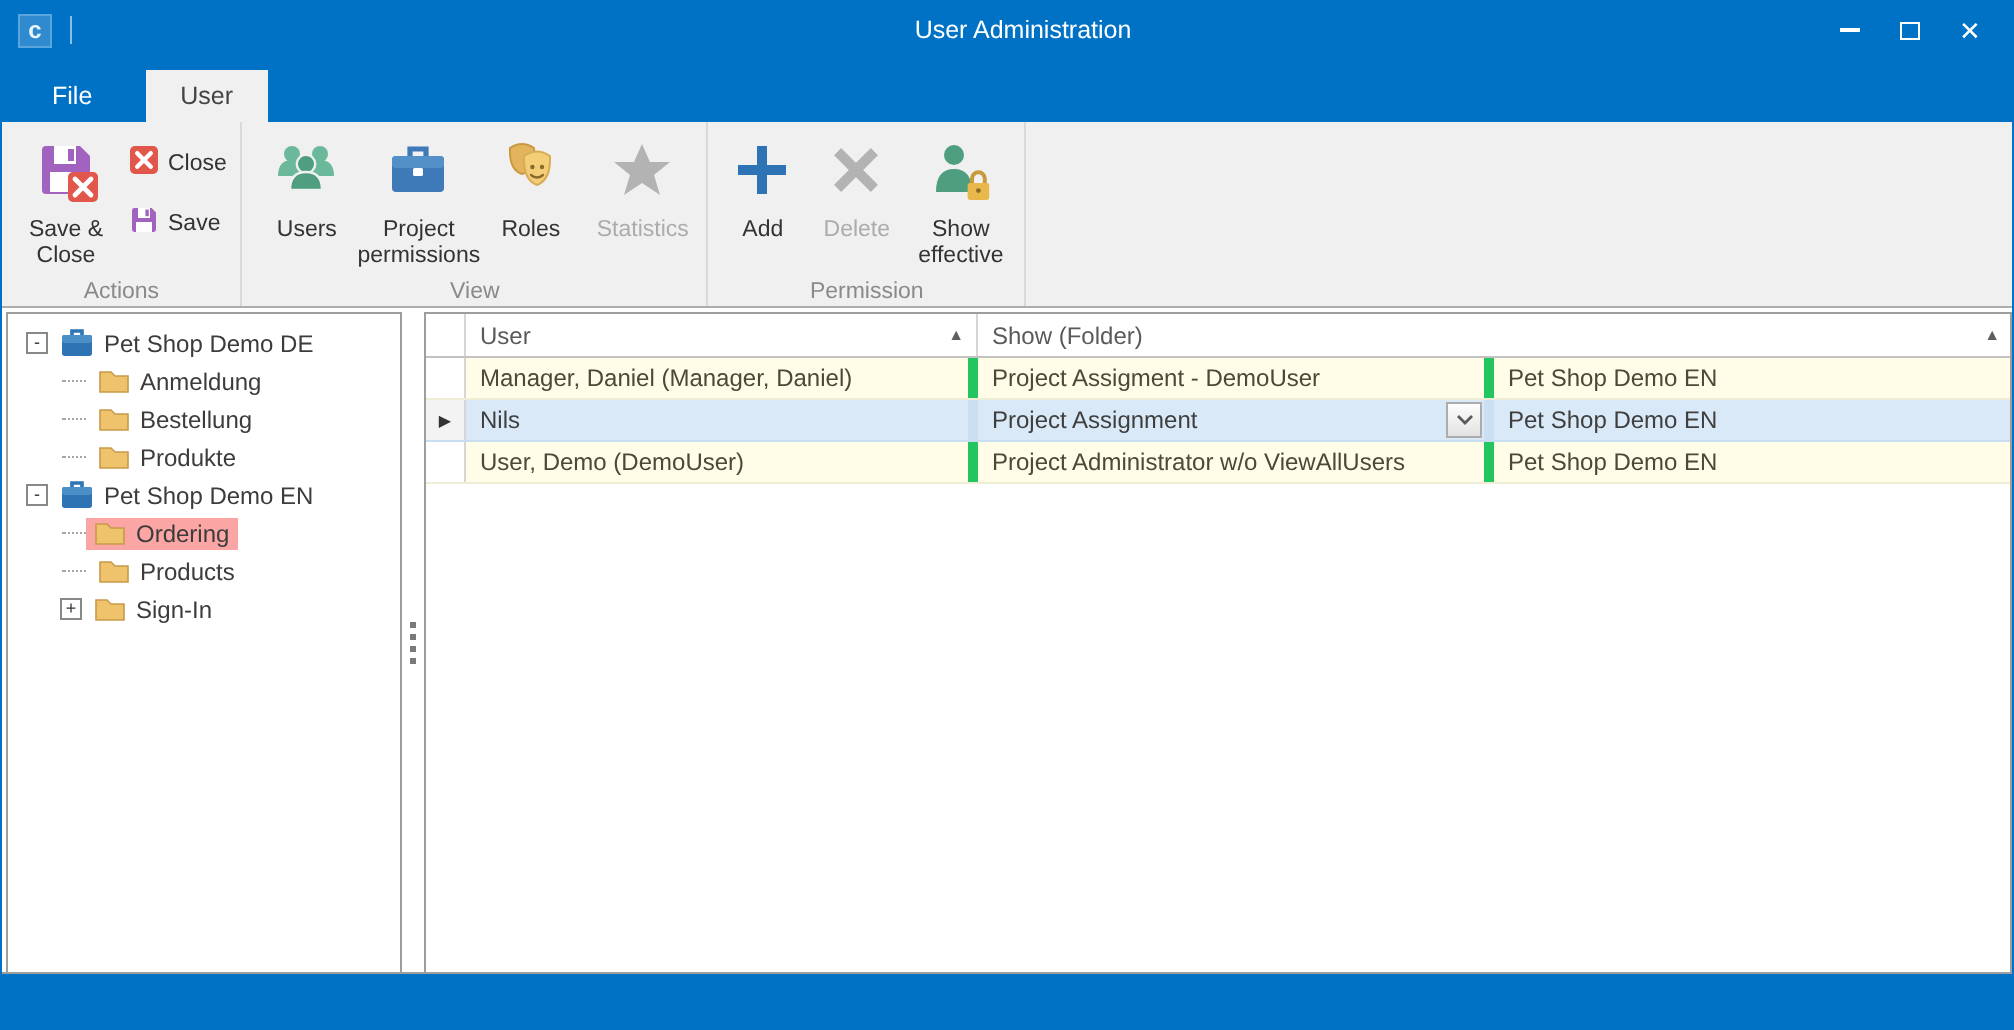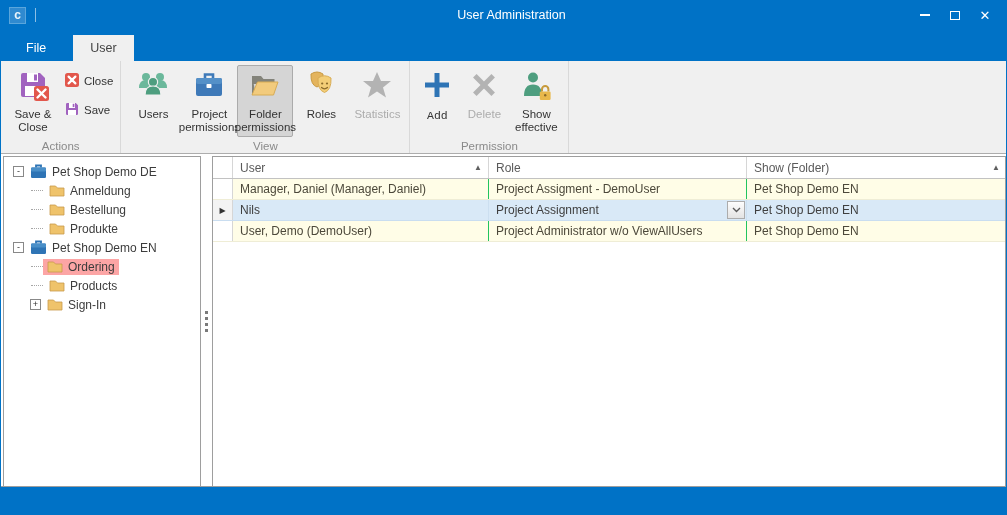--- a/index.html
+++ b/index.html
@@ -53,21 +53,21 @@
   
   .ghead { display:flex; height:22px; border-bottom:1px solid #C2C2C2; background:#FFFFFF; position:relative; }
   .ghead .cell { font-size:12px; color:#5A5A5A; display:flex; align-items:center; padding:0 7px; border-right:1px solid #D6D6D6; position:relative; }
   .c-ind { width:20px; flex:0 0 20px; padding:0; }
   .c-user { width:256px; flex:0 0 256px; }
   .c-role { width:258px; flex:0 0 258px; }
   .c-path { flex:1 1 auto; border-right:none !important; }
   .sort-glyph { position:absolute; right:6px; font-size:8px; color:#5F5F5F; }
   .corner-glyph { position:absolute; right:5px; top:6px; font-size:8px; color:#5F5F5F; }
   .grow { display:flex; height:21px; background:#FFFDE7; border-bottom:1px solid #EFEDD6; font-size:12px; color:#4C483A; }
-  .grow .cell { display:flex; align-items:center; padding:0 7px; border-right:1px solid #22c55e; overflow:hidden; white-space:nowrap; position:relative; }
+  .grow .cell { display:flex; align-items:center; padding:0 7px; border-right:5px solid #22c55e; overflow:hidden; white-space:nowrap; position:relative; }
   .grow .c-ind { background:#FFFFFF; border-right:1px solid #D6D6D6; justify-content:center; padding:0; }
   .grow.selected { background:#D9E9F7; border-bottom:1px solid #C9DDF0; color:#3F3F3F; }
   .grow.selected .cell { border-right-color:#CCDFF0; }
   .grow.selected .c-ind { background:#F3F3F3; border-right:1px solid #D6D6D6; }
   .row-arrow { font-size:8px; color:#333; }
   .combo-btn { position:absolute; right:1px; top:1px; width:18px; height:18px; border:1px solid #ACACAC; background:linear-gradient(#FDFDFD,#E3E3E3); display:flex; align-items:center; justify-content:center; }
 
   
   .statusbar { position:absolute; left:0; bottom:0; width:100%; height:28px; background:#0072C6; border-top:1px solid #9E9E9E; }
 </style>
@@ -163,33 +163,20 @@
             <rect x="3" y="9" width="26" height="18" rx="2" fill="#3E79B8"></rect>
             <rect x="3" y="9" width="26" height="6" rx="2" fill="#5490C8"></rect>
             <rect x="13.5" y="15" width="5" height="4" rx="0.8" fill="#FFFFFF"></rect>
           </svg>
         </span>
         <span class="blabel">
           <span>Project</span><br>
           <span>permissions</span>
         </span>
       </div>
-      <div class="bigbtn pressed">
-        <span>
-          <svg width="32" height="32" viewBox="0 0 32 32">
-            <path d="M3 7 h9 l2.5 3 h11 v5 h-22.5 z" fill="#83837A"></path>
-            <path d="M3 7 v19 h4 z" fill="#83837A"></path>
-            <path d="M8.5 13 h20.5 l-4.5 13 h-21.5 z" fill="#F2CB7D" stroke="#D8AC55" stroke-width="1"></path>
-          </svg>
-        </span>
-        <span class="blabel">
-          <span>Folder</span><br>
-          <span>permissions</span>
-        </span>
-      </div>
       <div class="bigbtn">
         <span>
           <svg width="32" height="32" viewBox="0 0 32 32">
             <path d="M6 5 q6 -4 12 0 q0.5 11 -6 13 q-6.5 -2 -6 -13 z" fill="#E4B45D" stroke="#C99A42" stroke-width="1"></path>
             <path d="M13 9 q6.5 -4.5 13 0 q0.5 12 -6.5 14.5 q-7 -2.5 -6.5 -14.5 z" fill="#F3CE77" stroke="#D8AC55" stroke-width="1"></path>
             <circle cx="17.2" cy="14.5" r="1.1" fill="#8A6A2A"></circle>
             <circle cx="22" cy="14.5" r="1.1" fill="#8A6A2A"></circle>
             <path d="M16.5 18.5 q3 2.6 6 0" fill="none" stroke="#8A6A2A" stroke-width="1.2" stroke-linecap="round"></path>
           </svg>
         </span>
@@ -200,21 +187,21 @@
           <svg width="32" height="32" viewBox="0 0 32 32">
             <polygon points="16,3 20,12 30,12 22,18.5 25,28.5 16,22.5 7,28.5 10,18.5 2,12 12,12" fill="#B3B3B3"></polygon>
           </svg>
         </span>
         <span class="blabel">Statistics</span>
       </div>
       <div class="rgroup-label">View</div>
     </div>
 
     <div class="rgroup">
-      <div class="bigbtn" style="width:46px;font-family:Liberation Mono, monospace;">
+      <div class="bigbtn" style="width:46px;">
         <span>
           <svg width="32" height="32" viewBox="0 0 32 32">
             <rect x="13.5" y="4" width="5" height="24" fill="#2E74B5"></rect>
             <rect x="4" y="13.5" width="24" height="5" fill="#2E74B5"></rect>
           </svg>
         </span>
         <span class="blabel">Add</span>
       </div>
       <div class="bigbtn disabled" style="width:48px;">
         <span>
@@ -344,23 +331,20 @@
       <i></i>
       <i></i>
   </div>
 
   <div class="gridpanel">
     <div class="ghead">
       <div class="cell c-ind"></div>
       <div class="cell c-user">
         <span>User</span>
         <span class="sort-glyph">▲</span>
-      </div>
-      <div class="cell c-role">
-        <span>Role</span>
       </div>
       <div class="cell c-path">
         <span>Show (Folder)</span>
       </div>
       <span class="corner-glyph">▲</span>
     </div>
 
     <div class="grow">
       <div class="cell c-ind"></div>
       <div class="cell c-user">Manager, Daniel (Manager, Daniel)</div>

